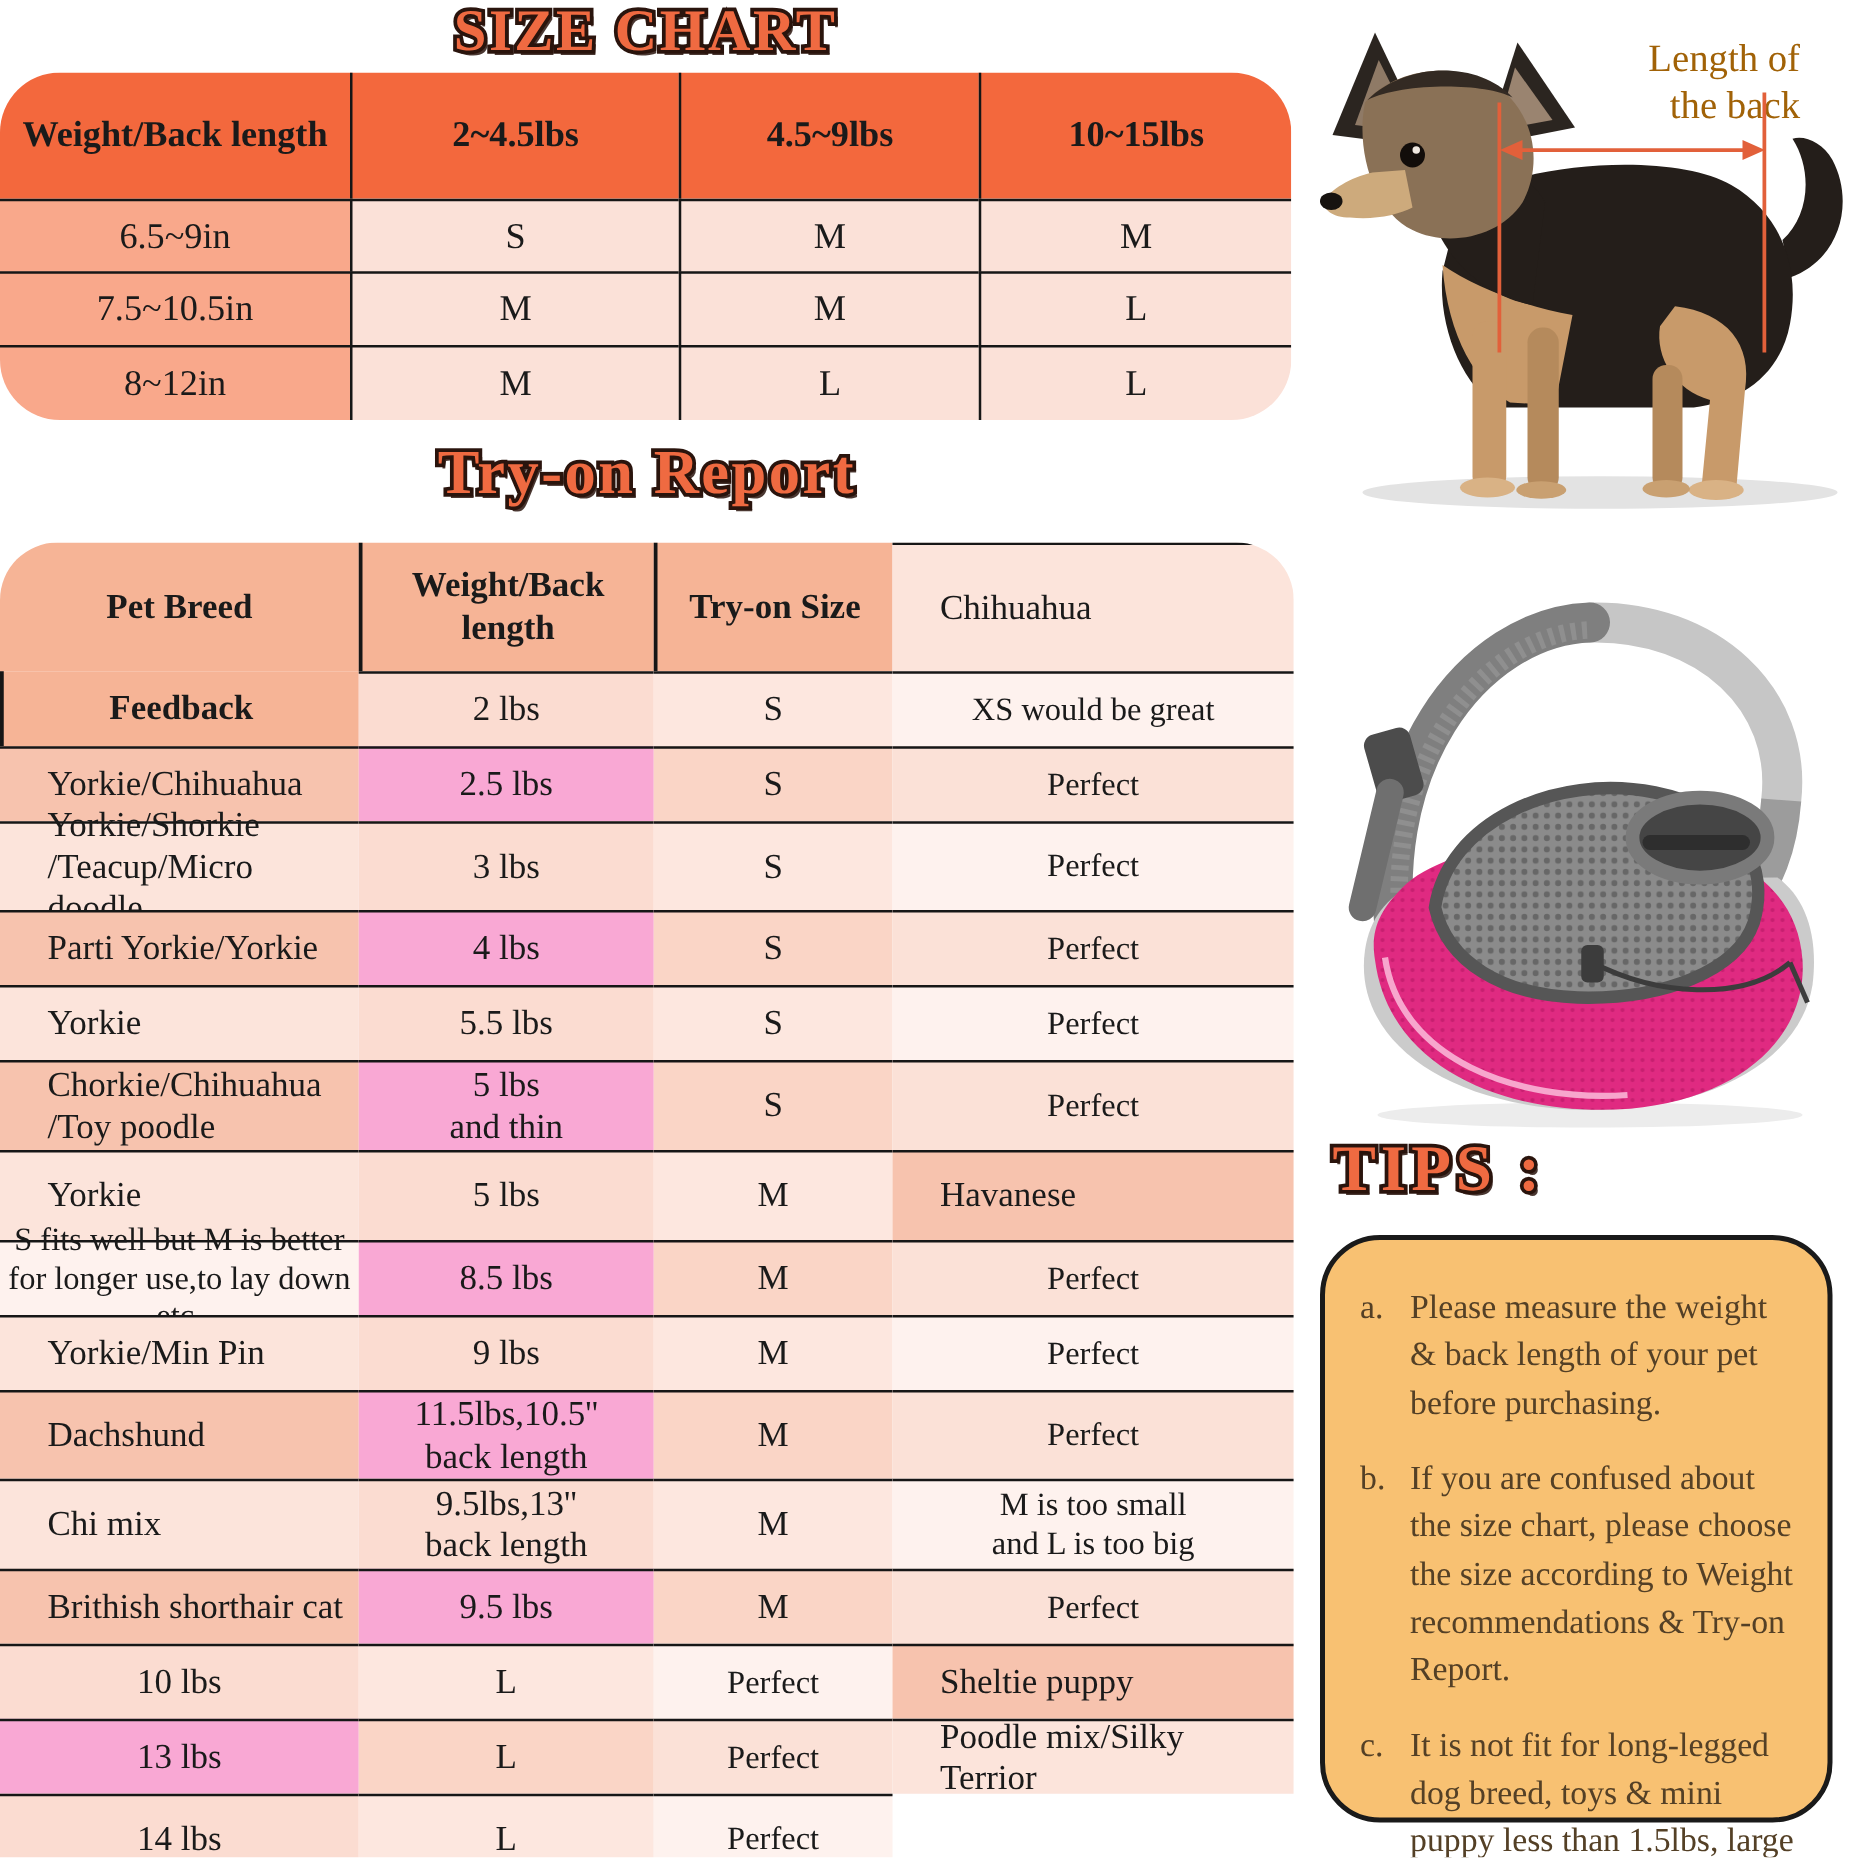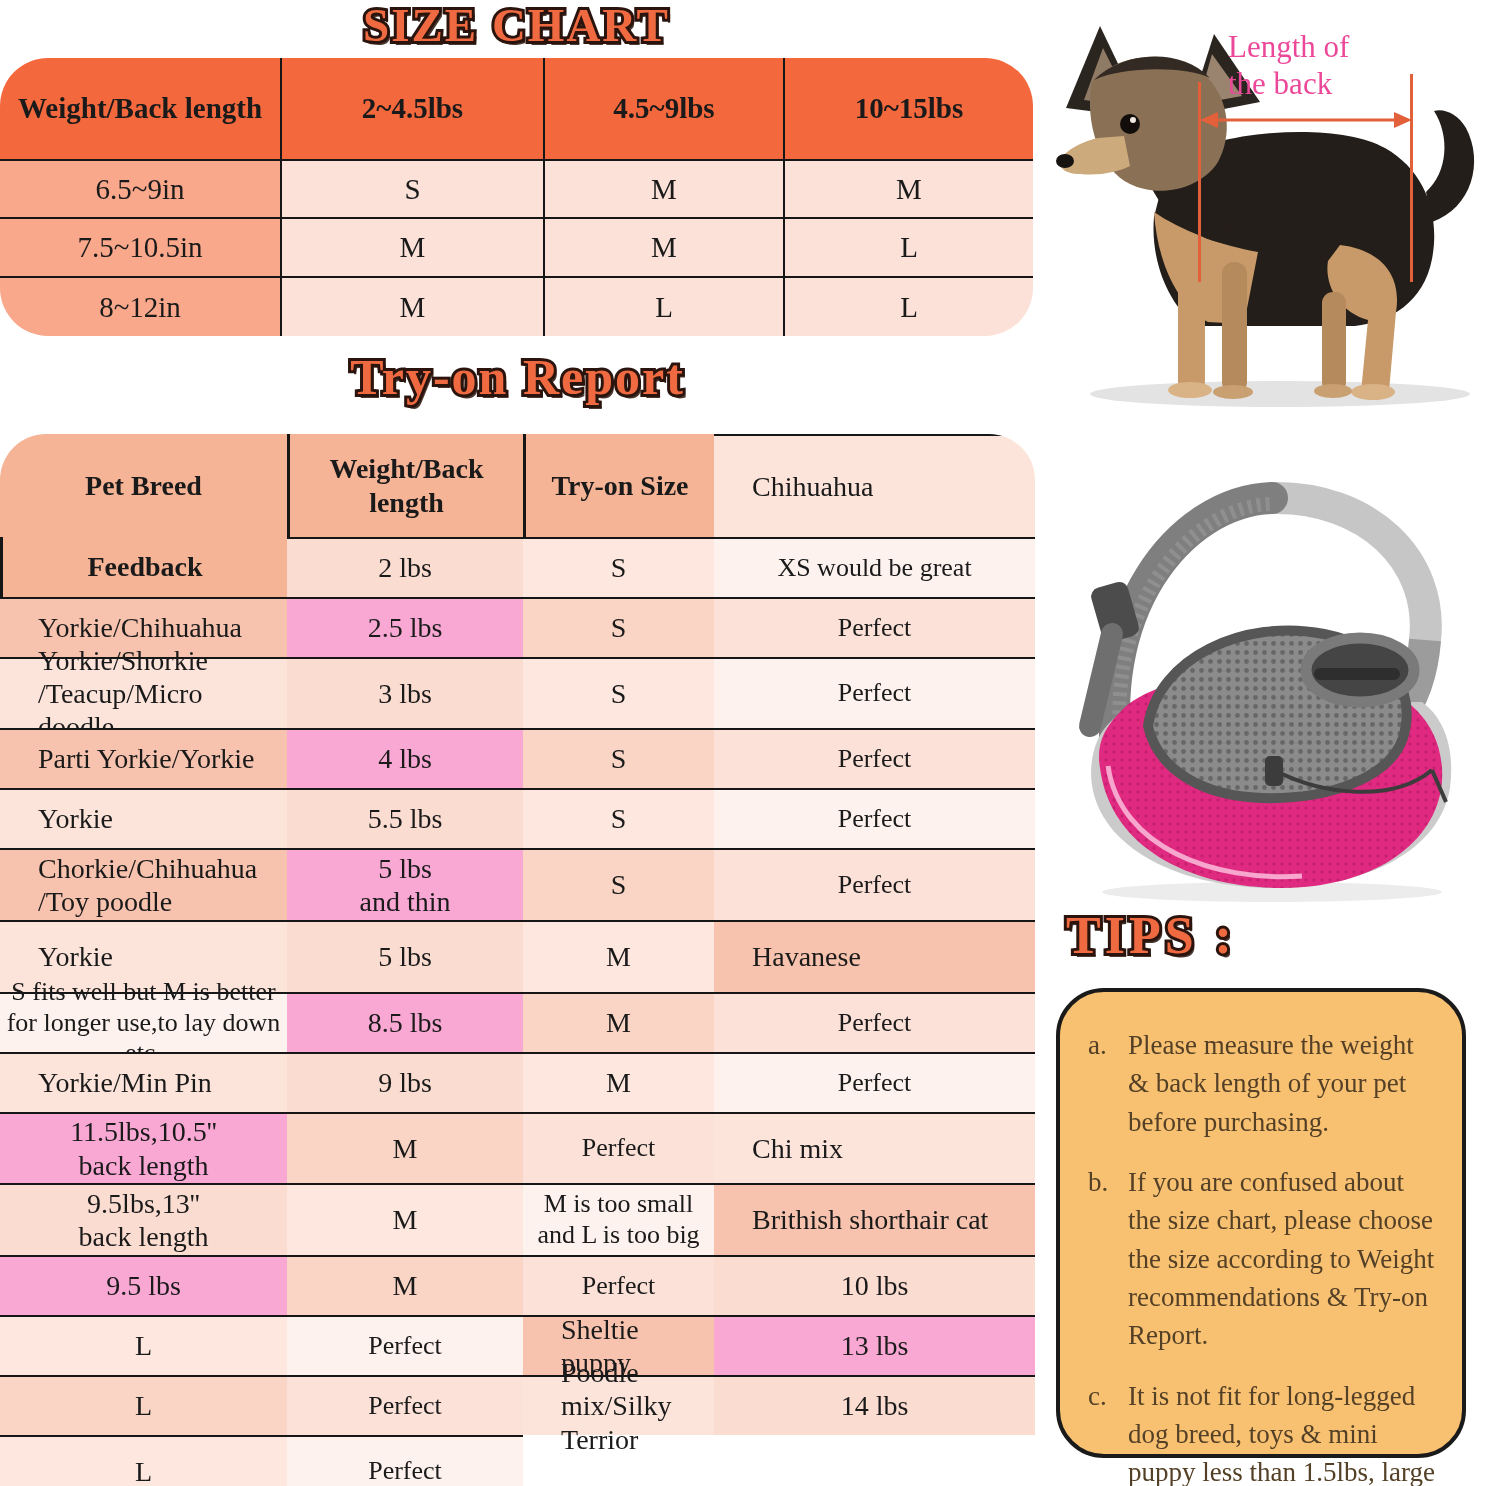--- a/index.html
+++ b/index.html
@@ -37,21 +37,21 @@
   .tryon-table .r0{border-top:none;border-left:3px solid #161616;}
   .tryon-table .r0.c0{border-left:none;}
   .tryon-table .breed{justify-content:flex-start;text-align:left;padding-left:38px;padding-right:6px;}
   .tryon-table .fb{font-size:26px;}
   .tt-h{background:#f6b496;}
   .l0{background:#fce4db;} .l1{background:#fbdcd1;} .l2{background:#fde7df;} .l3{background:#fef2ee;}
   .d0{background:#f7c3ae;} .d1{background:#f9a8d4;} .d2{background:#fad5c6;} .d3{background:#fbe1d7;}
 
   
   .fig{position:absolute;}
-  .back-label{left:1228px;top:28px;width:212px;text-align:left;color:#ec4899;
+  .back-label{left:1228px;top:28px;width:212px;text-align:right;color:#a16207;
               font-size:31px;line-height:1.2;white-space:pre-line;}
   .vline{position:absolute;width:3px;background:#e2603a;}
   .vl1{left:1198px;top:82px;height:200px;}
   .vl2{left:1410px;top:74px;height:208px;}
 
   
   .tips-box{position:absolute;left:1056px;top:988px;width:410px;height:470px;box-sizing:border-box;
             background:#f8c172;border:4px solid #1a1a1a;border-radius:48px;
             padding:34px 22px 20px 28px;}
   .tip{display:flex;margin-bottom:22px;color:#544026;font-size:27px;line-height:1.42;}
@@ -173,20 +173,21 @@
 for longer use,to lay down etc.</div>
     <div class="cell d1">8.5 lbs</div>
     <div class="cell d2">M</div>
     <div class="cell fb d3">Perfect</div>
 
     <div class="cell breed l0">Yorkie/Min Pin</div>
     <div class="cell l1">9 lbs</div>
     <div class="cell l2">M</div>
     <div class="cell fb l3">Perfect</div>
 
+    <div class="cell breed d0">Dachshund</div>
     <div class="cell d1">11.5lbs,10.5''
 back length</div>
     <div class="cell d2">M</div>
     <div class="cell fb d3">Perfect</div>
 
     <div class="cell breed l0">Chi mix</div>
     <div class="cell l1">9.5lbs,13''
 back length</div>
     <div class="cell l2">M</div>
     <div class="cell fb l3">M is too small

